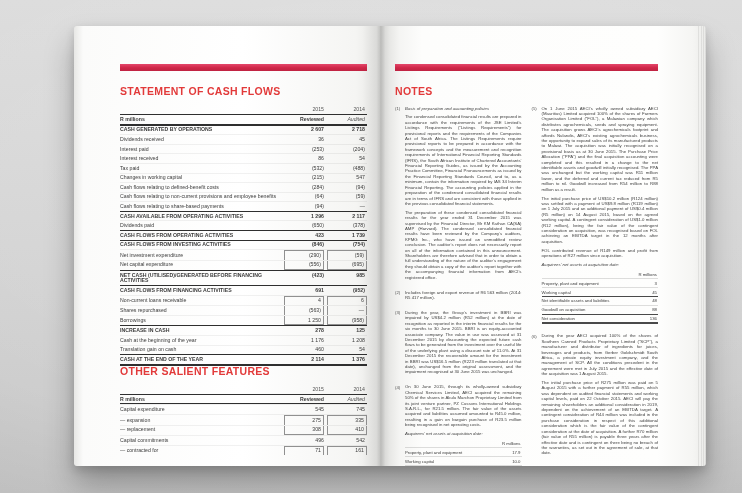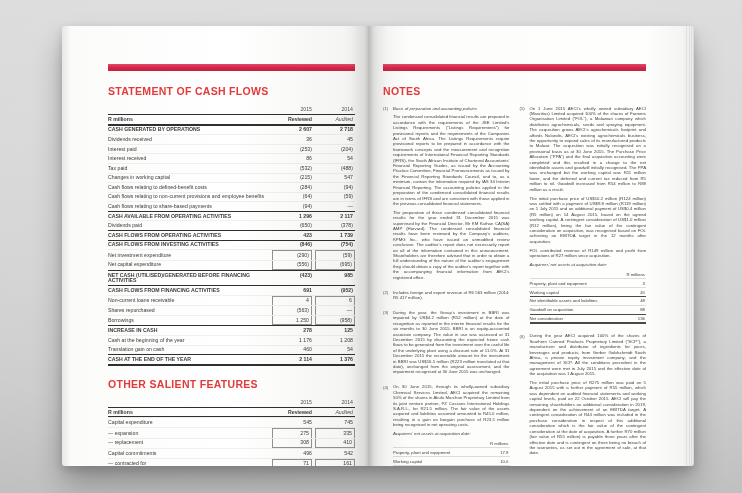--- a/index.html
+++ b/index.html
@@ -1,19 +1,19 @@
 <!DOCTYPE html>
 <html><head>
 <meta charset="utf-8">
 <style>
   html,body{margin:0;padding:0;}
   body{font-family:"Liberation Sans",sans-serif;}
   .desk{position:relative;width:742px;height:493px;background:linear-gradient(180deg,#dddddd 0%,#d3d3d3 55%,#c9c9c9 100%);overflow:hidden;}
   .desk::before{content:"";position:absolute;inset:0;background:radial-gradient(130% 95% at 50% 38%,rgba(255,255,255,.16) 0%,rgba(0,0,0,0) 55%,rgba(0,0,0,.10) 100%);z-index:0;}
-  .book{position:absolute;left:62px;top:26px;width:632px;height:440px;display:flex;z-index:1;border-radius:4px;box-shadow:0 18px 30px rgba(0,0,0,.28),0 4px 10px rgba(0,0,0,.16);}
+  .book{position:absolute;left:74px;top:26px;width:632px;height:440px;display:flex;z-index:1;border-radius:4px;box-shadow:0 18px 30px rgba(0,0,0,.28),0 4px 10px rgba(0,0,0,.16);}
   .page{position:relative;overflow:hidden;}
   .page-left{width:306px;border-radius:3px 0 0 3px;background:linear-gradient(90deg,#e7e7e5 0%,#fbfbfa 3%,#ffffff 55%,#f5f5f3 92%,#e6e6e4 100%);}
   .page-right{width:326px;border-radius:0 3px 3px 0;background:linear-gradient(90deg,#e0e0de 0%,#f1f1ef 3%,#fdfdfc 13%,#fefefd 85%,#f5f5f3 96%,#ebebe9 100%);}
   .page-right::after{content:"";position:absolute;top:0;right:0;width:9px;height:100%;background:repeating-linear-gradient(90deg,rgba(255,255,255,0) 0 1.2px,rgba(0,0,0,.07) 1.2px 2.3px);}
   .spine{position:absolute;left:288px;top:0;width:38px;height:100%;z-index:5;pointer-events:none;background:linear-gradient(90deg,rgba(0,0,0,0) 0%,rgba(0,0,0,.06) 38%,rgba(0,0,0,.17) 50%,rgba(0,0,0,.06) 62%,rgba(0,0,0,0) 100%);}
   .content-l{position:absolute;inset:0;padding:38px 13px 0 46px;}
   .content-r{position:absolute;inset:0;padding:38px 48px 0 15px;}
   .bar{height:7px;margin-bottom:15px;background:linear-gradient(180deg,#e4476a 0%,#cf2648 55%,#bf2342 100%);}
   .ptitle{font-weight:bold;font-size:10.5px;line-height:1;color:#e23a3a;letter-spacing:.3px;margin:0 0 9px 0;}
 
@@ -25,21 +25,21 @@
   .v2col{margin-left:3px;}
   .years .val{color:#555;}
   .unit{border-top:1px solid #2f2f2f;border-bottom:1px solid #2f2f2f;font-weight:bold;}
   .unit .aud{font-weight:normal;font-style:italic;color:#555;}
   .trow.k-item{border-top:1px solid rgba(0,0,0,.055);}
   .k-section{font-weight:bold;border-top:1px solid #2f2f2f;}
   .k-total{font-weight:bold;border-top:1px solid #2f2f2f;border-bottom:2px solid #2f2f2f;}
   .k-box .val{border-left:1px solid #909090;border-right:1px solid #909090;}
   .k-first .val{border-top:1px solid #909090;}
   .k-last .val{border-bottom:1px solid #909090;}
-  .salient-gap{margin-top:13px;}
+  .salient-gap{}
 
   
   .ncols{display:flex;gap:10px;}
   .ncol{flex:1;min-width:0;}
   .note{display:flex;margin-bottom:6px;}
   .nnum{width:10px;flex:none;font-size:4.3px;color:#555;padding-top:.4px;}
   .nbody{flex:1;min-width:0;}
   .nbody p{margin:0 0 3.5px 0;font-size:4.3px;line-height:1.26;text-align:justify;color:#3d3d3d;}
   .ntitle{font-style:italic;}
   .ncap{font-style:italic;}

